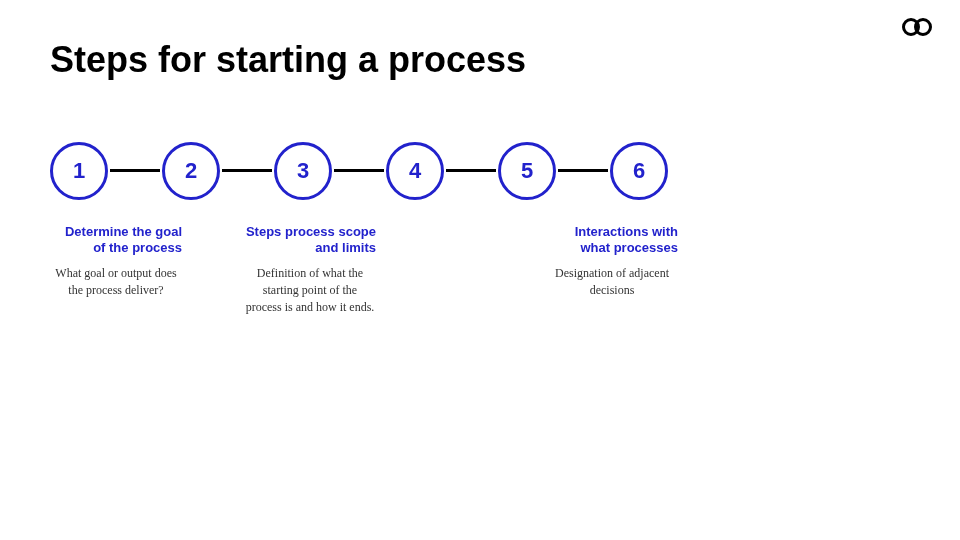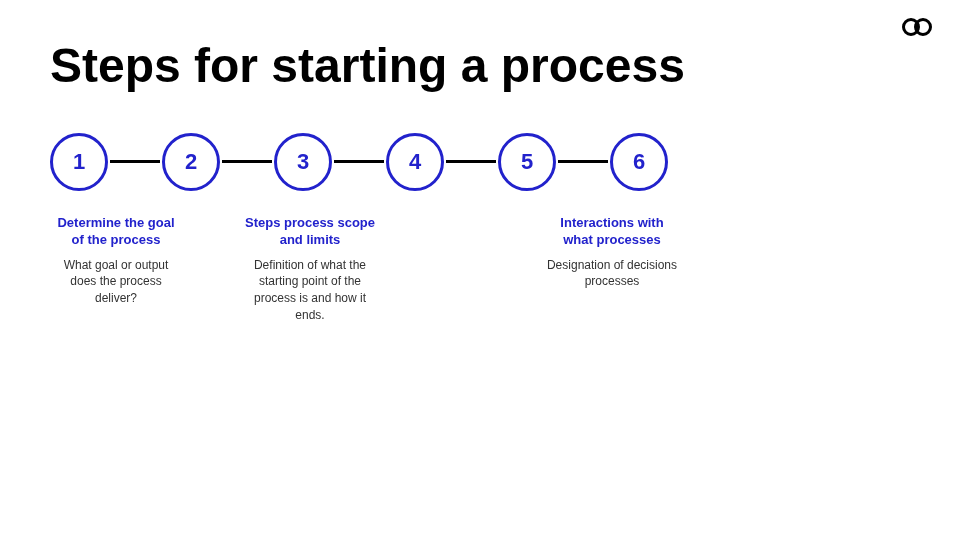--- a/index.html
+++ b/index.html
@@ -13,24 +13,24 @@
     }
 
     .page-container {
       width: 960px;
       height: 540px;
       padding: 40px 50px 30px 50px;
       position: relative;
     }
 
     .page-title {
-      font-size: 48px;
+      font-size: 36px;
       font-weight: 900;
       color: #000000;
-      margin-bottom: 40px;
+      margin-bottom: 62px;
       line-height: 1.1;
     }
 
     .steps-row {
       display: flex;
       align-items: center;
       justify-content: flex-start;
       margin-bottom: 24px;
       gap: 0;
     }
@@ -79,30 +79,31 @@
 
     .step-spacer {
       width: 54px;
       flex-shrink: 0;
     }
 
     .step-title {
       font-size: 13px;
       font-weight: 700;
       color: #2222cc;
-      text-align: center;
+      text-align: right;
       margin-bottom: 8px;
       line-height: 1.3;
     }
 
     .step-desc {
       font-size: 12px;
       color: #333;
       text-align: center;
       line-height: 1.4;
+      font-family: Liberation Serif, serif;
     }
 
     .logo {
       position: absolute;
       top: 18px;
       right: 28px;
       font-size: 22px;
       font-weight: 900;
       color: #000;
       letter-spacing: -2px;
@@ -173,18 +174,18 @@
       <div class="step-spacer"></div>
       <div class="step-content">
         <div class="step-title">Steps process scope and limits</div>
         <div class="step-desc">Definition of what the starting point of the process is and how it ends.</div>
       </div>
       <div class="step-spacer"></div>
       <div class="step-spacer"></div>
       <div class="step-spacer"></div>
       <div class="step-content">
         <div class="step-title">Interactions with what processes</div>
-        <div class="step-desc">Designation of decisions processes</div>
+        <div class="step-desc">Designation of adjacent decisions</div>
       </div>
       <div class="step-spacer"></div>
     </div>
 
 </div>
 
 </body></html>

